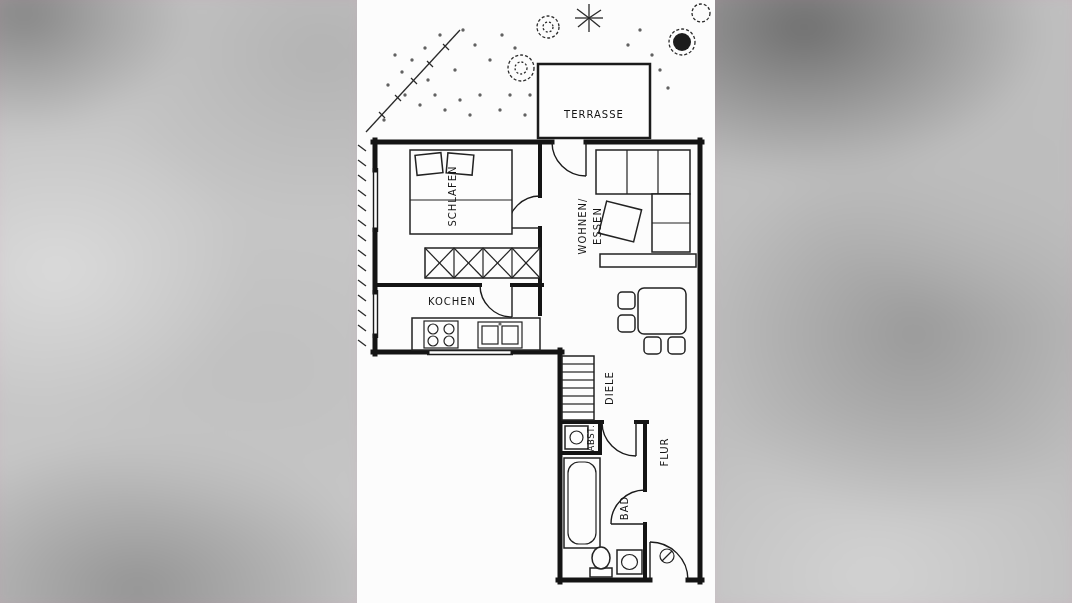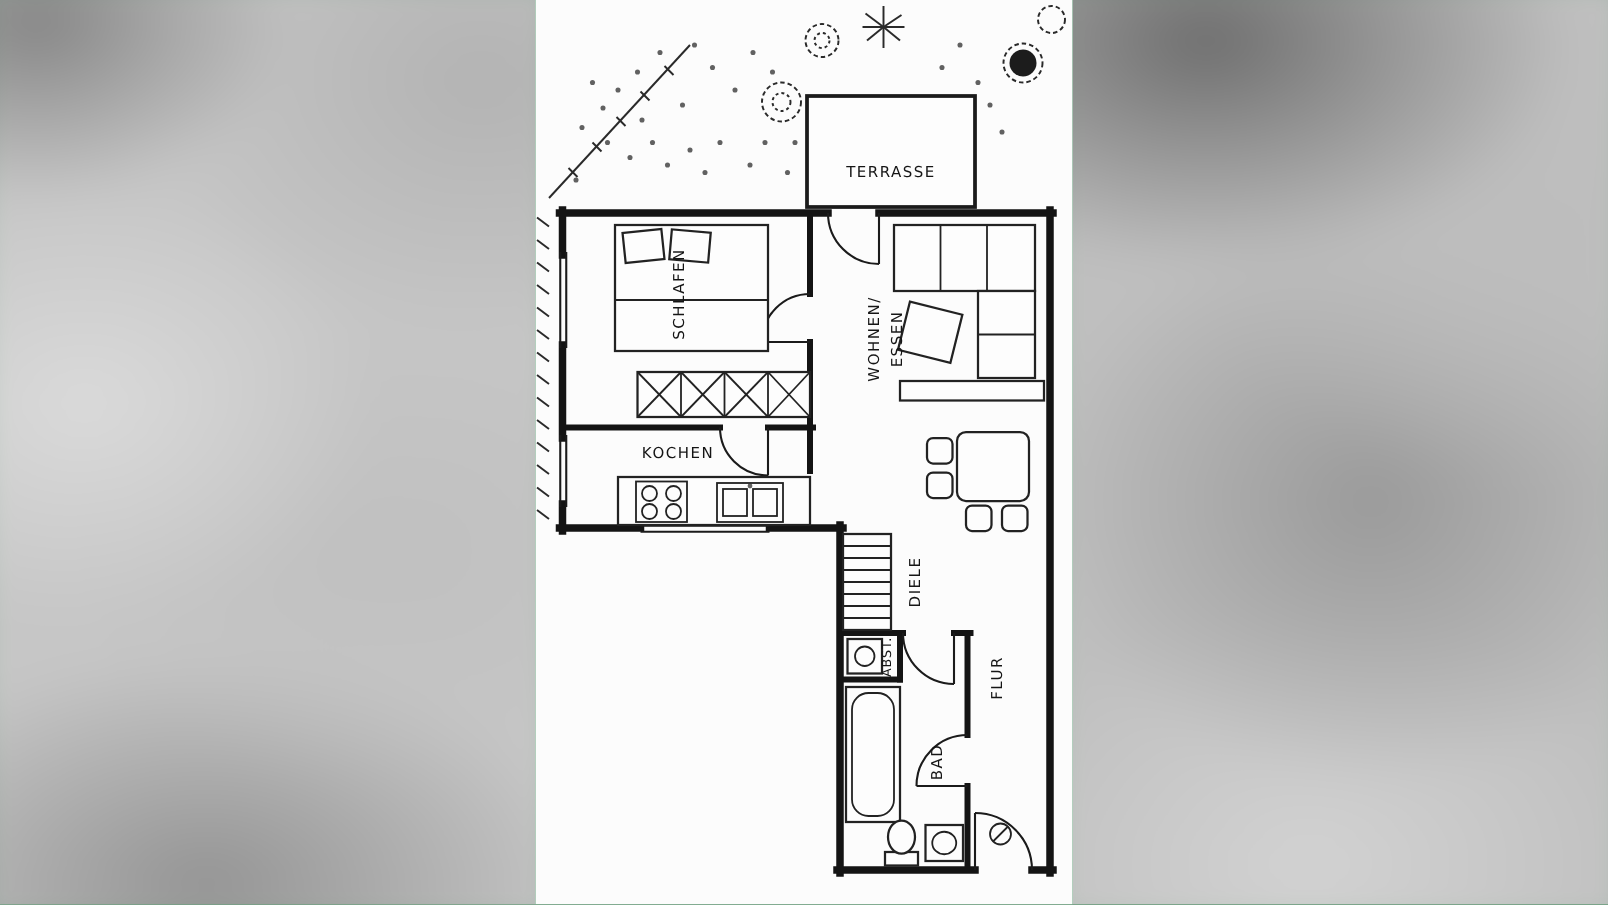--- a/index.html
+++ b/index.html
@@ -1,16 +1,16 @@
 <!DOCTYPE html>
 <html><head>
 <meta charset="utf-8">
 <style>
   html,body{margin:0;padding:0;background:#b9b9b9;}
-  .canvas{position:relative;width:1072px;height:603px;overflow:hidden;background:#15803d;
+  .canvas{position:relative;width:1072px;height:603px;overflow:hidden;background:#ec4899;
           font-family:"DejaVu Sans",sans-serif;}
   .side{position:absolute;top:0;height:603px;overflow:hidden;}
   .side-left{left:0;width:357px;}
   .side-right{left:715px;width:357px;}
   .blur-inner{position:absolute;left:-25px;top:-25px;right:-25px;bottom:-25px;filter:blur(14px);}
   .left-grad{background:
       radial-gradient(240px 170px at 12% 6%, #858585, rgba(133,133,133,0) 70%),
       radial-gradient(320px 250px at 85% 12%, #b3b3b3, rgba(179,179,179,0) 70%),
       radial-gradient(280px 210px at 20% 45%, #dadada, rgba(218,218,218,0) 70%),
       radial-gradient(320px 230px at 70% 60%, #c0c0c0, rgba(192,192,192,0) 70%),

